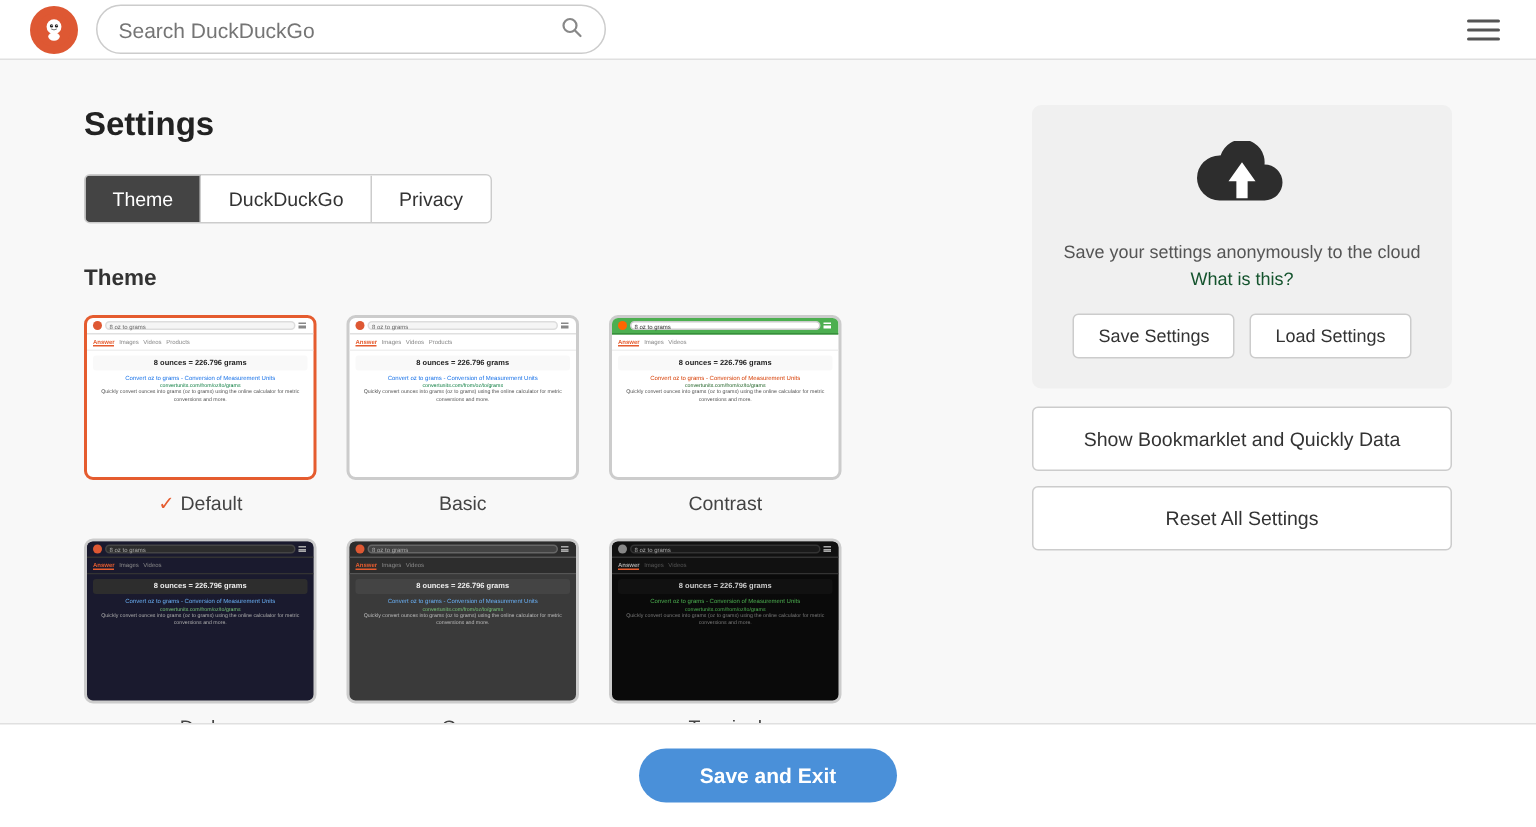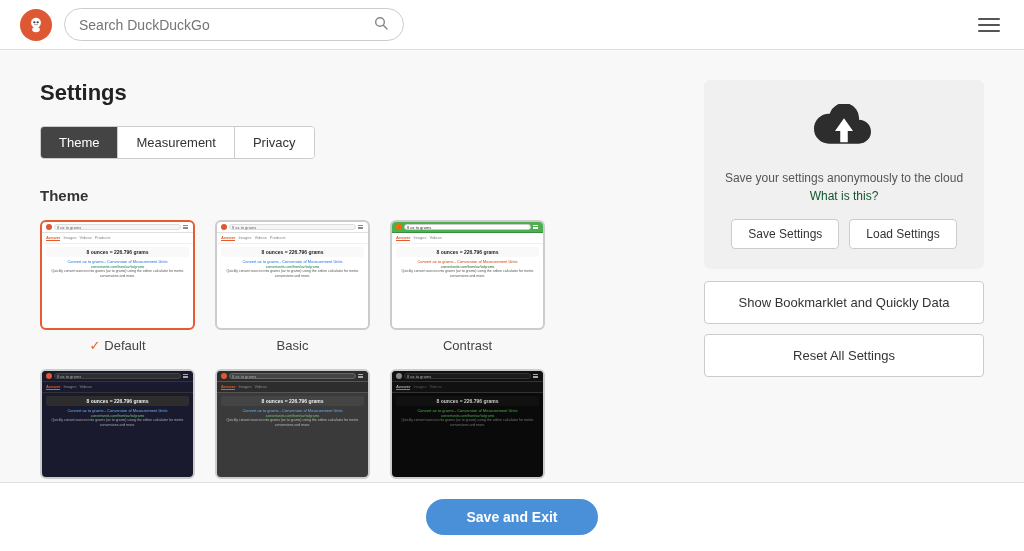--- a/index.html
+++ b/index.html
@@ -6,21 +6,21 @@
     body { font-family: -apple-system, BlinkMacSystemFont, 'Segoe UI', Arial, sans-serif; background: #f8f8f8; color: #222; font-size: 14px; }
 
     
     .header {
       background: #fff;
       border-bottom: 1px solid #e0e0e0;
       padding: 8px 20px;
       display: flex;
       align-items: center;
       justify-content: space-between;
-      height: 50px;
+      height: 40px;
     }
     .header-left { display: flex; align-items: center; gap: 12px; }
     .ddg-logo {
       width: 32px; height: 32px;
       background: #de5833;
       border-radius: 50%;
       display: flex; align-items: center; justify-content: center;
       flex-shrink: 0;
     }
     .search-bar {
@@ -36,21 +36,21 @@
     .search-bar input {
       border: none; outline: none; font-size: 14px; flex: 1; background: transparent; color: #555;
     }
     .search-icon-wrap { color: #888; cursor: pointer; }
     .hamburger { display: flex; flex-direction: column; gap: 4px; cursor: pointer; padding: 4px; }
     .hamburger span { display: block; width: 22px; height: 2px; background: #555; border-radius: 2px; }
 
     
     .main-content {
       display: flex;
-      padding: 30px 40px;
+      padding: 30px 56px;
       gap: 40px;
       max-width: 1024px;
       margin: 0 auto;
     }
 
     
     .left-panel { flex: 1; }
     .settings-title { font-size: 22px; font-weight: 600; margin-bottom: 20px; color: #222; }
 
     
@@ -269,21 +269,21 @@
 </div>
 
 <div class="page-wrap">
 <div class="main-content">
 
   <div class="left-panel">
     <div class="settings-title">Settings</div>
 
     <div class="tabs">
       <div class="tab active">Theme</div>
-      <div class="tab">Measurement</div>
+      <div class="tab">DuckDuckGo</div>
       <div class="tab">Privacy</div>
     </div>
 
     <div class="section-label">Theme</div>
 
     <div class="theme-grid">
 
       <div class="theme-card">
         <div class="theme-preview selected">
           <div class="mini-browser">

